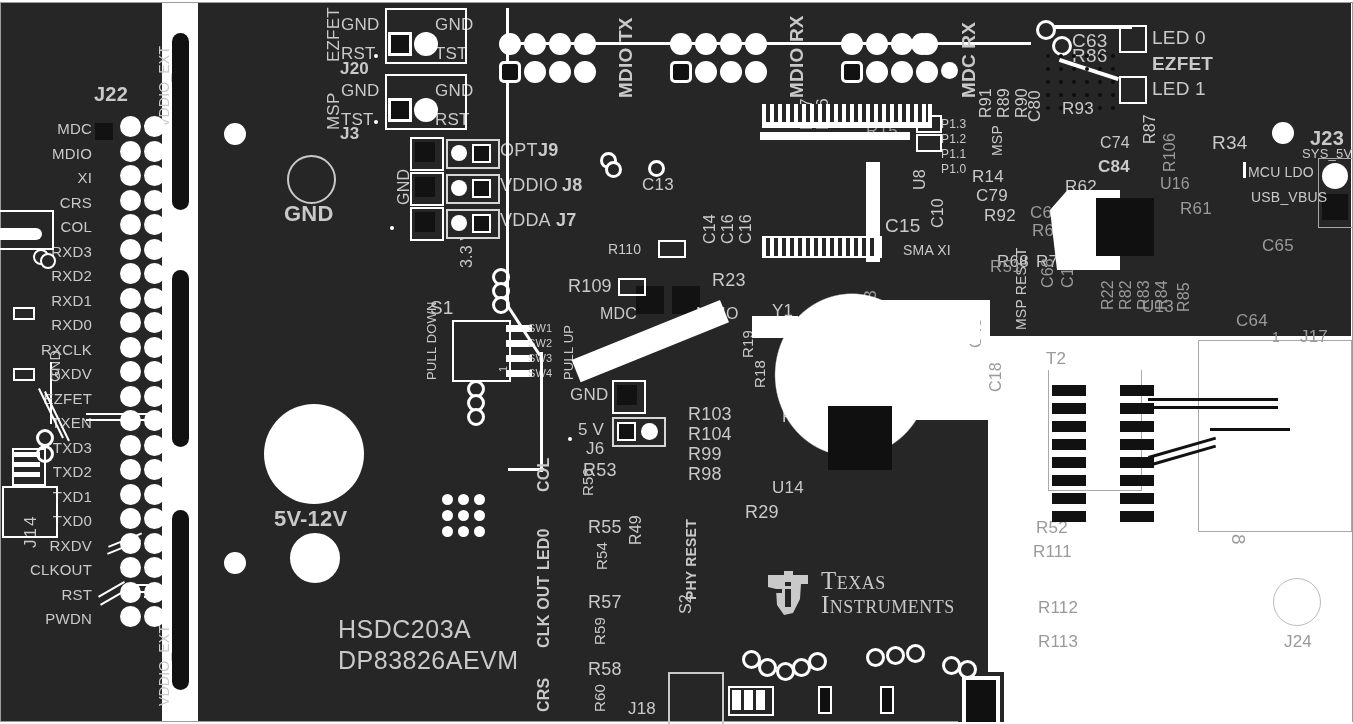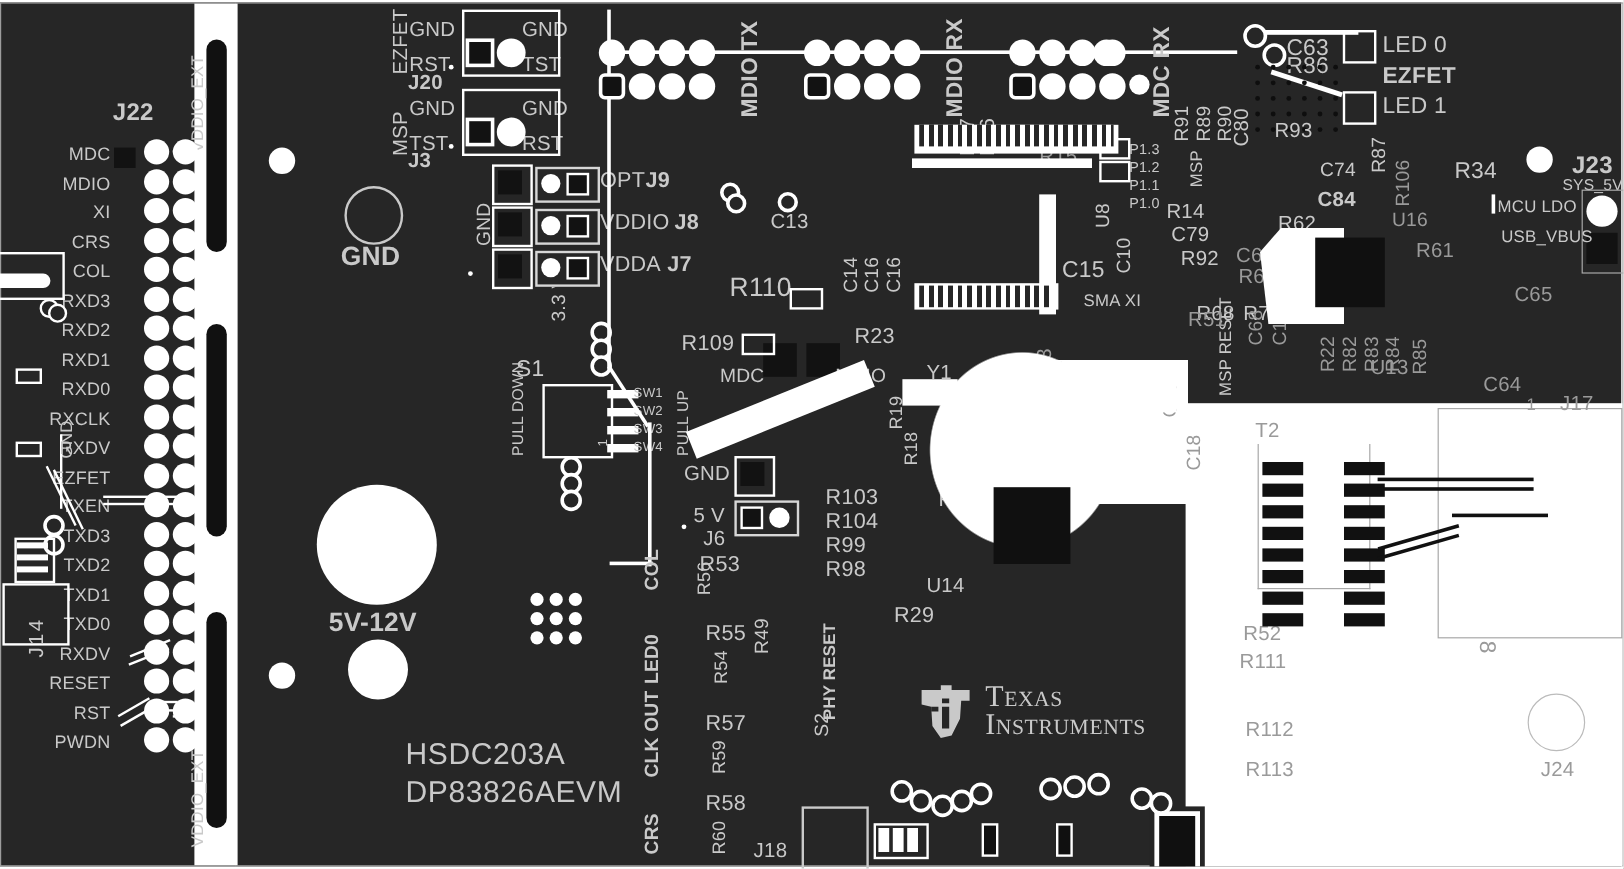--- a/index.html
+++ b/index.html
@@ -129,21 +129,21 @@
       <div class="pad" style="left: 144px; top: 459px; width: 21px; height: 21px;"></div>
       <div class="slk" style="left: 0px; top: 488.5px; font-size: 15px; width: 92px; text-align: right; white-space: nowrap;">TXD1</div>
       <div class="pad" style="left: 120px; top: 483.5px; width: 21px; height: 21px;"></div>
       <div class="pad" style="left: 144px; top: 483.5px; width: 21px; height: 21px;"></div>
       <div class="slk" style="left: 0px; top: 513px; font-size: 15px; width: 92px; text-align: right; white-space: nowrap;">TXD0</div>
       <div class="pad" style="left: 120px; top: 508px; width: 21px; height: 21px;"></div>
       <div class="pad" style="left: 144px; top: 508px; width: 21px; height: 21px;"></div>
       <div class="slk" style="left: 0px; top: 537.5px; font-size: 15px; width: 92px; text-align: right; white-space: nowrap;">RXDV</div>
       <div class="pad" style="left: 120px; top: 532.5px; width: 21px; height: 21px;"></div>
       <div class="pad" style="left: 144px; top: 532.5px; width: 21px; height: 21px;"></div>
-      <div class="slk" style="left: 0px; top: 562px; font-size: 15px; width: 92px; text-align: right; white-space: nowrap;">RESET</div>
+      <div class="slk" style="left: 0px; top: 562px; font-size: 15px; width: 92px; text-align: right; white-space: nowrap;">CLKOUT</div>
       <div class="pad" style="left: 120px; top: 557px; width: 21px; height: 21px;"></div>
       <div class="pad" style="left: 144px; top: 557px; width: 21px; height: 21px;"></div>
       <div class="slk" style="left: 0px; top: 586.5px; font-size: 15px; width: 92px; text-align: right; white-space: nowrap;">RST</div>
       <div class="pad" style="left: 120px; top: 581.5px; width: 21px; height: 21px;"></div>
       <div class="pad" style="left: 144px; top: 581.5px; width: 21px; height: 21px;"></div>
       <div class="slk" style="left: 0px; top: 611px; font-size: 15px; width: 92px; text-align: right; white-space: nowrap;">PWDN</div>
       <div class="pad" style="left: 120px; top: 606px; width: 21px; height: 21px;"></div>
       <div class="pad" style="left: 144px; top: 606px; width: 21px; height: 21px;"></div>
     </div>
 
@@ -479,21 +479,21 @@
   <div class="slk dark" style="left:1118px;top:310px;font-size:16px;transform-origin:0 0;transform:rotate(-90deg);">R82</div>
   <div class="slk dark" style="left:1136px;top:310px;font-size:16px;transform-origin:0 0;transform:rotate(-90deg);">R83</div>
   <div class="slk dark" style="left:1154px;top:310px;font-size:16px;transform-origin:0 0;transform:rotate(-90deg);">R84</div>
   <div class="slk dark" style="left:1176px;top:312px;font-size:16px;transform-origin:0 0;transform:rotate(-90deg);">R85</div>
   <div class="slk dark" style="left:1180px;top:200px;font-size:17px;">R61</div>
   <div class="slk dark" style="left:1160px;top:176px;font-size:16px;">U16</div>
   <div class="slk dark" style="left:1162px;top:172px;font-size:16px;transform-origin:0 0;transform:rotate(-90deg);">R106</div>
 
   <div class="slk v" style="left:1014px;top:330px;font-size:14px;">MSP RESET</div>
 
-  <div class="slk" style="left:608px;top:229px;font-size:22px;">R110</div>
+  <div class="slk" style="left:608px;top:242px;font-size:14px;">R110</div>
   <div class="slk" style="left:568px;top:277px;font-size:18px;">R109</div>
   <div class="slk" style="left:712px;top:271px;font-size:18px;">R23</div>
   <div class="slk" style="left:583px;top:461px;font-size:18px;">R53</div>
   <div class="slk" style="left:580px;top:496px;font-size:15px;transform-origin:0 0;transform:rotate(-90deg);">R56</div>
   <div class="slk" style="left:588px;top:518px;font-size:18px;">R55</div>
   <div class="slk" style="left:594px;top:570px;font-size:15px;transform-origin:0 0;transform:rotate(-90deg);">R54</div>
   <div class="slk" style="left:628px;top:545px;font-size:16px;transform-origin:0 0;transform:rotate(-90deg);">R49</div>
   <div class="slk" style="left:588px;top:593px;font-size:18px;">R57</div>
   <div class="slk" style="left:592px;top:645px;font-size:15px;transform-origin:0 0;transform:rotate(-90deg);">R59</div>
   <div class="slk" style="left:588px;top:660px;font-size:18px;">R58</div>

